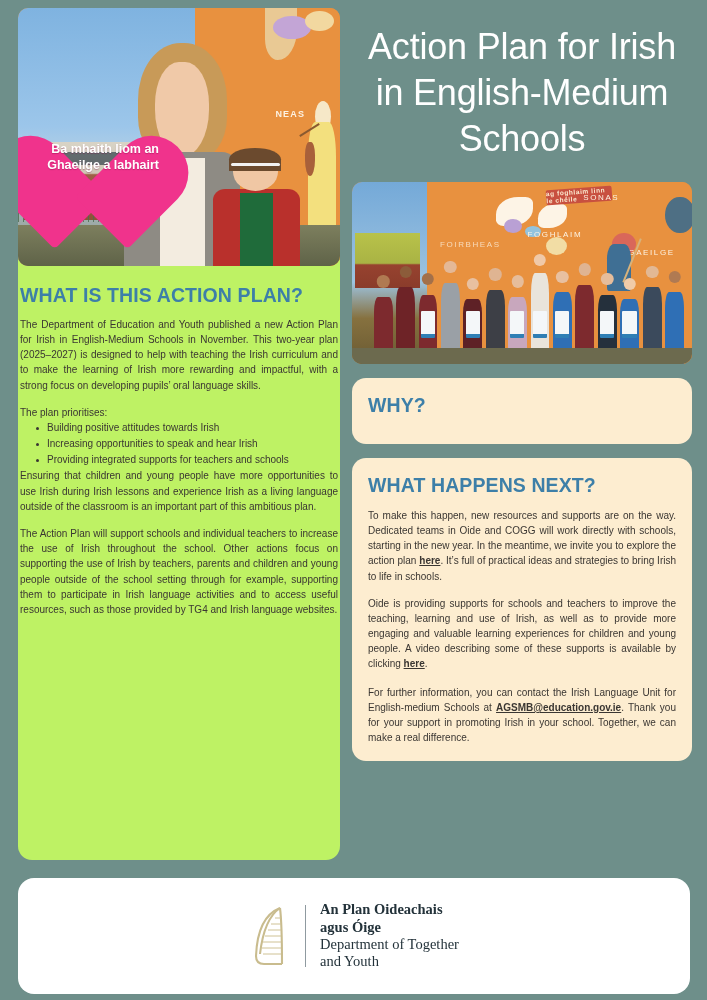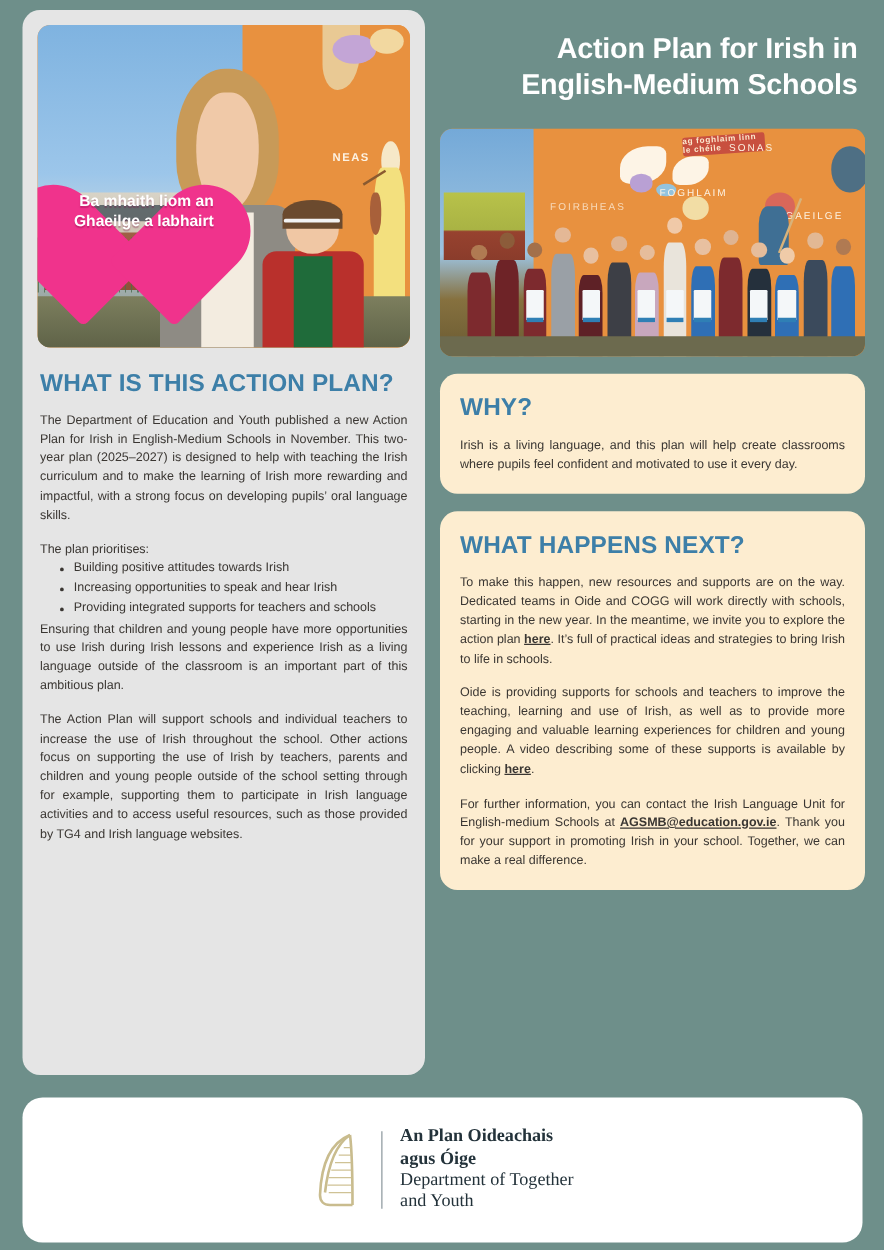--- a/index.html
+++ b/index.html
@@ -16,23 +16,22 @@
     position: relative;
   }
 
   
   .left-card {
     position: absolute;
     left: 18px;
     top: 8px;
     width: 322px;
     height: 852px;
-    background: #e5e5e5;
+    background: #bef264;
     border-radius: 14px;
-    padding: 12px;
   }
 
   .photo-main {
     width: 100%;
     height: 258px;
     border-radius: 10px;
     overflow: hidden;
     position: relative;
     background: #e8913f;
   }
@@ -206,24 +205,24 @@
   
   .right-col {
     position: absolute;
     left: 352px;
     top: 8px;
     width: 340px;
   }
 
   .hero-title {
     color: #ffffff;
-    font-size: 23px;
-    font-weight: 700;
+    font-size: 36px;
+    font-weight: 400;
     line-height: 1.28;
-    text-align: right;
+    text-align: center;
     padding: 16px 6px 0 6px;
     letter-spacing: -.2px;
   }
 
   .photo-group {
     margin-top: 20px;
     width: 100%;
     height: 182px;
     border-radius: 10px;
     overflow: hidden;
@@ -489,21 +488,20 @@
       <div class="p2-person">
           <span class="p2-head" style="top:22%;background:#b07a52;"></span>
           <span class="p2-torso" style="height:60%;background:#2f6fb5;"></span>
         </div>
     </div>
     <div class="p2-ground"></div>
   </div>
 
   <div class="card">
     <h2 class="sec-title">WHY?</h2>
-    <p class="body">Irish is a living language, and this plan will help create classrooms where pupils feel confident and motivated to use it every day.</p>
   </div>
 
   <div class="card">
     <h2 class="sec-title">WHAT HAPPENS NEXT?</h2>
 
     <p class="body"><span>To make this happen, new resources and supports are on the way. Dedicated teams in Oide and COGG will work directly with schools, starting in the new year. In the meantime, we invite you to explore the action plan </span><a class="inline-link" href="#">here</a><span>.  It’s full of practical ideas and strategies to bring Irish to life in schools.</span></p>
 
     <p class="body"><span>Oide is providing supports for schools and teachers to improve the teaching, learning and use of Irish, as well as to provide more engaging and valuable learning experiences for children and young people. A video describing some of these supports is available by clicking </span><a class="inline-link" href="#">here</a><span>.</span></p>
 
     <p class="body" style="margin-top:13px;"><span>For further information, you can contact the Irish Language Unit for English-medium Schools at </span><a class="inline-link" href="#">AGSMB@education.gov.ie</a><span>. Thank you for your support in promoting Irish in your school. Together, we can make a real difference.</span></p>

